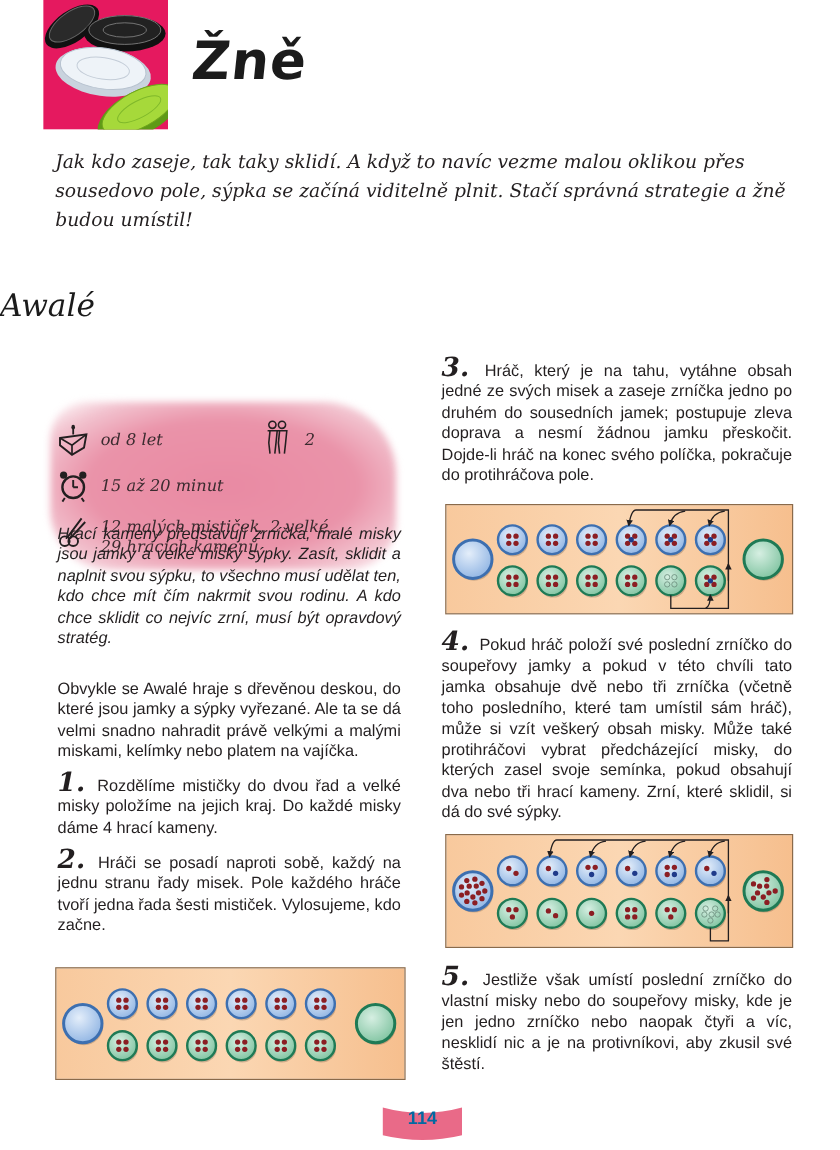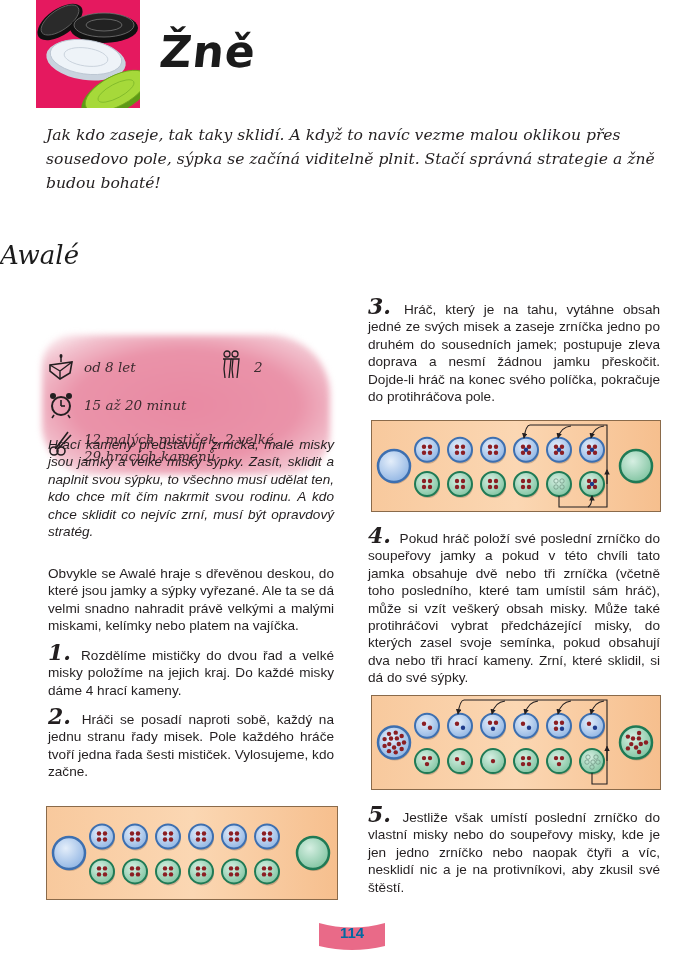--- a/index.html
+++ b/index.html
@@ -62,21 +62,21 @@
     <ellipse cx="50" cy="57" rx="36" ry="17" transform="rotate(8 50 57)" fill="#eef3f8" stroke="#b7c2cf" stroke-width="0.8"></ellipse>
     <ellipse cx="50" cy="57" rx="22" ry="9" transform="rotate(8 50 57)" fill="none" stroke="#c3ccd7" stroke-width="0.8"></ellipse>
 
     <ellipse cx="80" cy="94" rx="38" ry="18" transform="rotate(-28 80 94)" fill="#5e9a16"></ellipse>
     <ellipse cx="80" cy="91" rx="34" ry="15" transform="rotate(-28 80 91)" fill="#a6d93a" stroke="#6fa51c" stroke-width="0.8"></ellipse>
     <ellipse cx="80" cy="91" rx="20" ry="7" transform="rotate(-28 80 91)" fill="none" stroke="#7fb82a" stroke-width="0.8"></ellipse>
   </svg>
 </div>
 
 <div id="title" class="abs">Žně</div>
-<div id="intro" class="abs">Jak kdo zaseje, tak taky sklidí. A když to navíc vezme malou oklikou přes sousedovo pole,  sýpka se začíná viditelně plnit. Stačí správná strategie a žně budou bohaté!</div>
+<div id="intro" class="abs">Jak kdo zaseje, tak taky sklidí. A když to navíc vezme malou oklikou přes sousedovo pole,  sýpka se začíná viditelně plnit. Stačí správná strategie a žně budou umístil!</div>
 
 <div id="subtitle" class="abs">Awalé</div>
 
 <div id="infobox" class="abs">
   <div class="bg"></div>
 
   <div class="info-row" style="left:6px; top:18px;">
     <svg class="info-icon" viewBox="0 0 26 28">
       <line x1="13" y1="2" x2="13" y2="9" stroke="#231f20" stroke-width="1.5"></line>
       <ellipse cx="13" cy="3" rx="1.5" ry="2" fill="#231f20"></ellipse>

